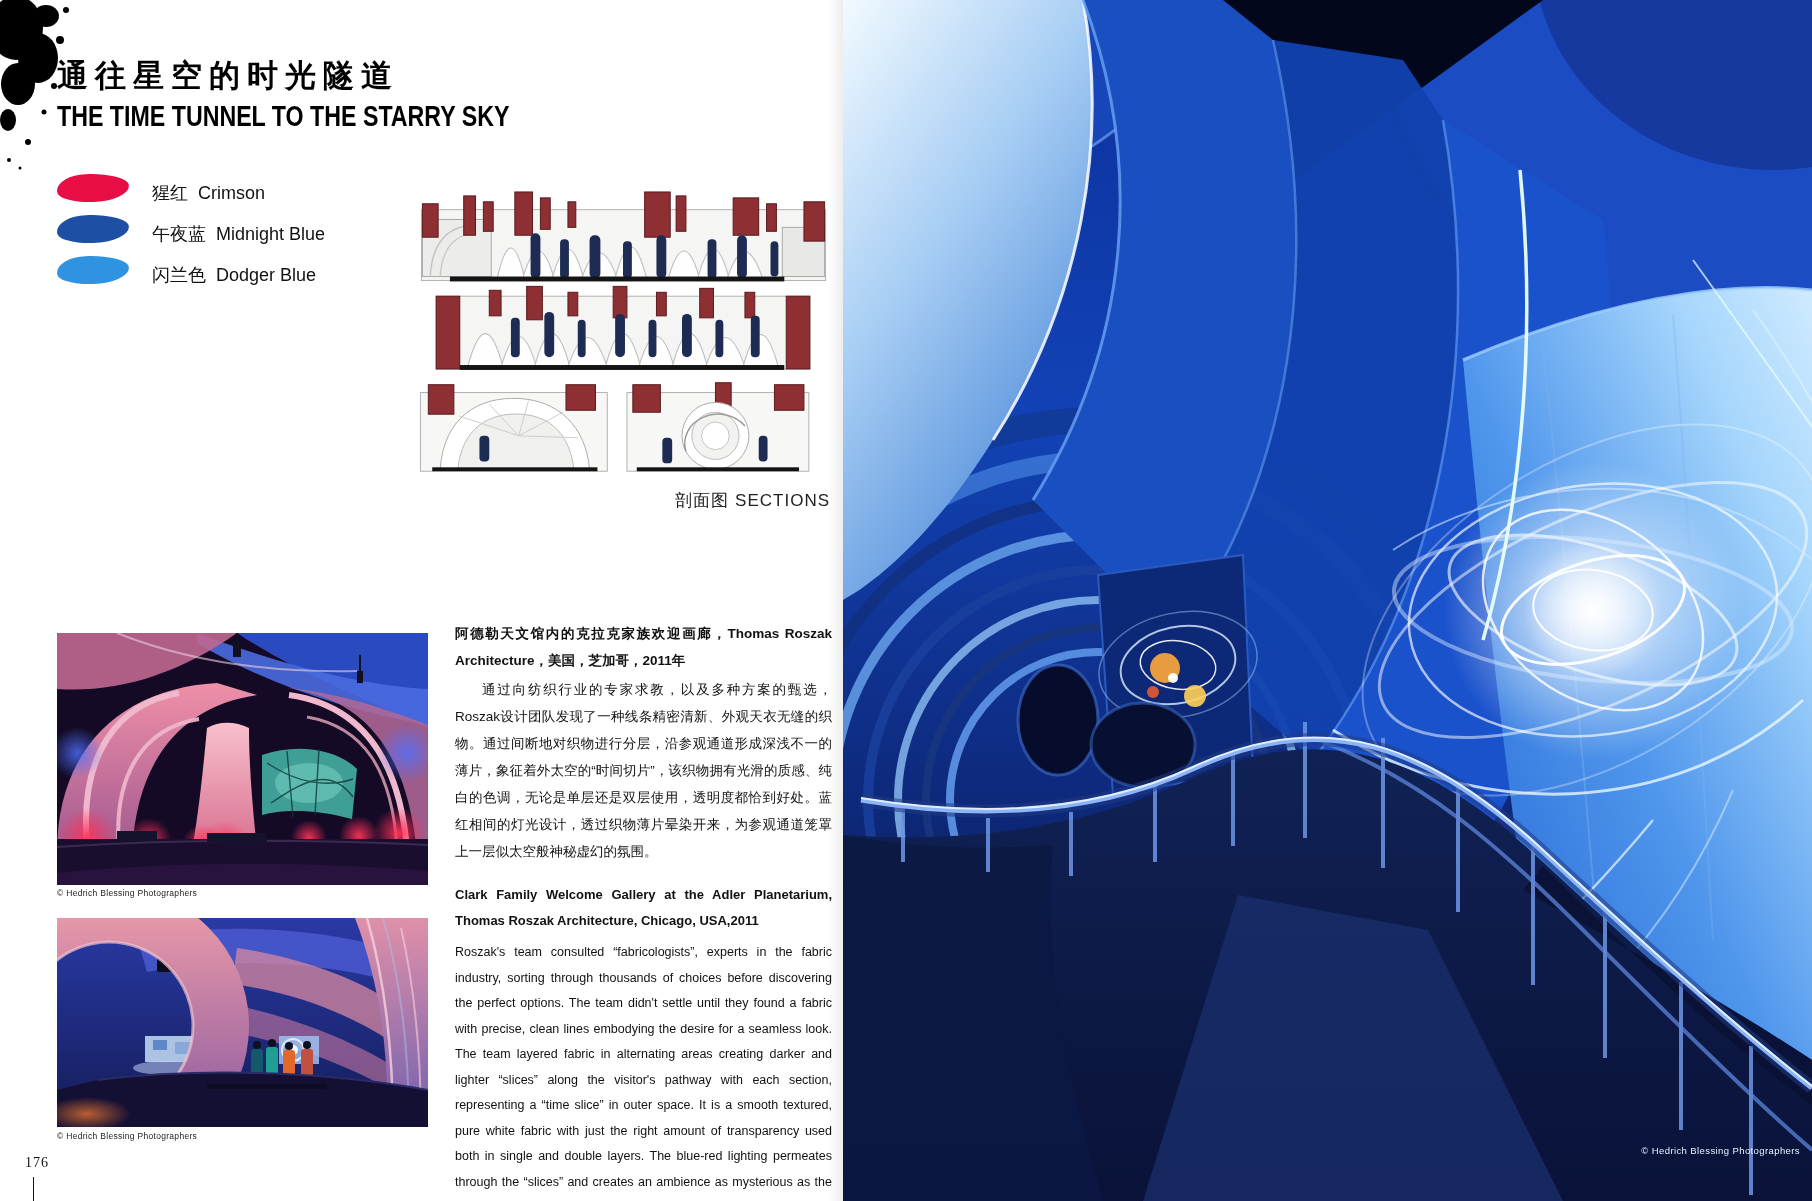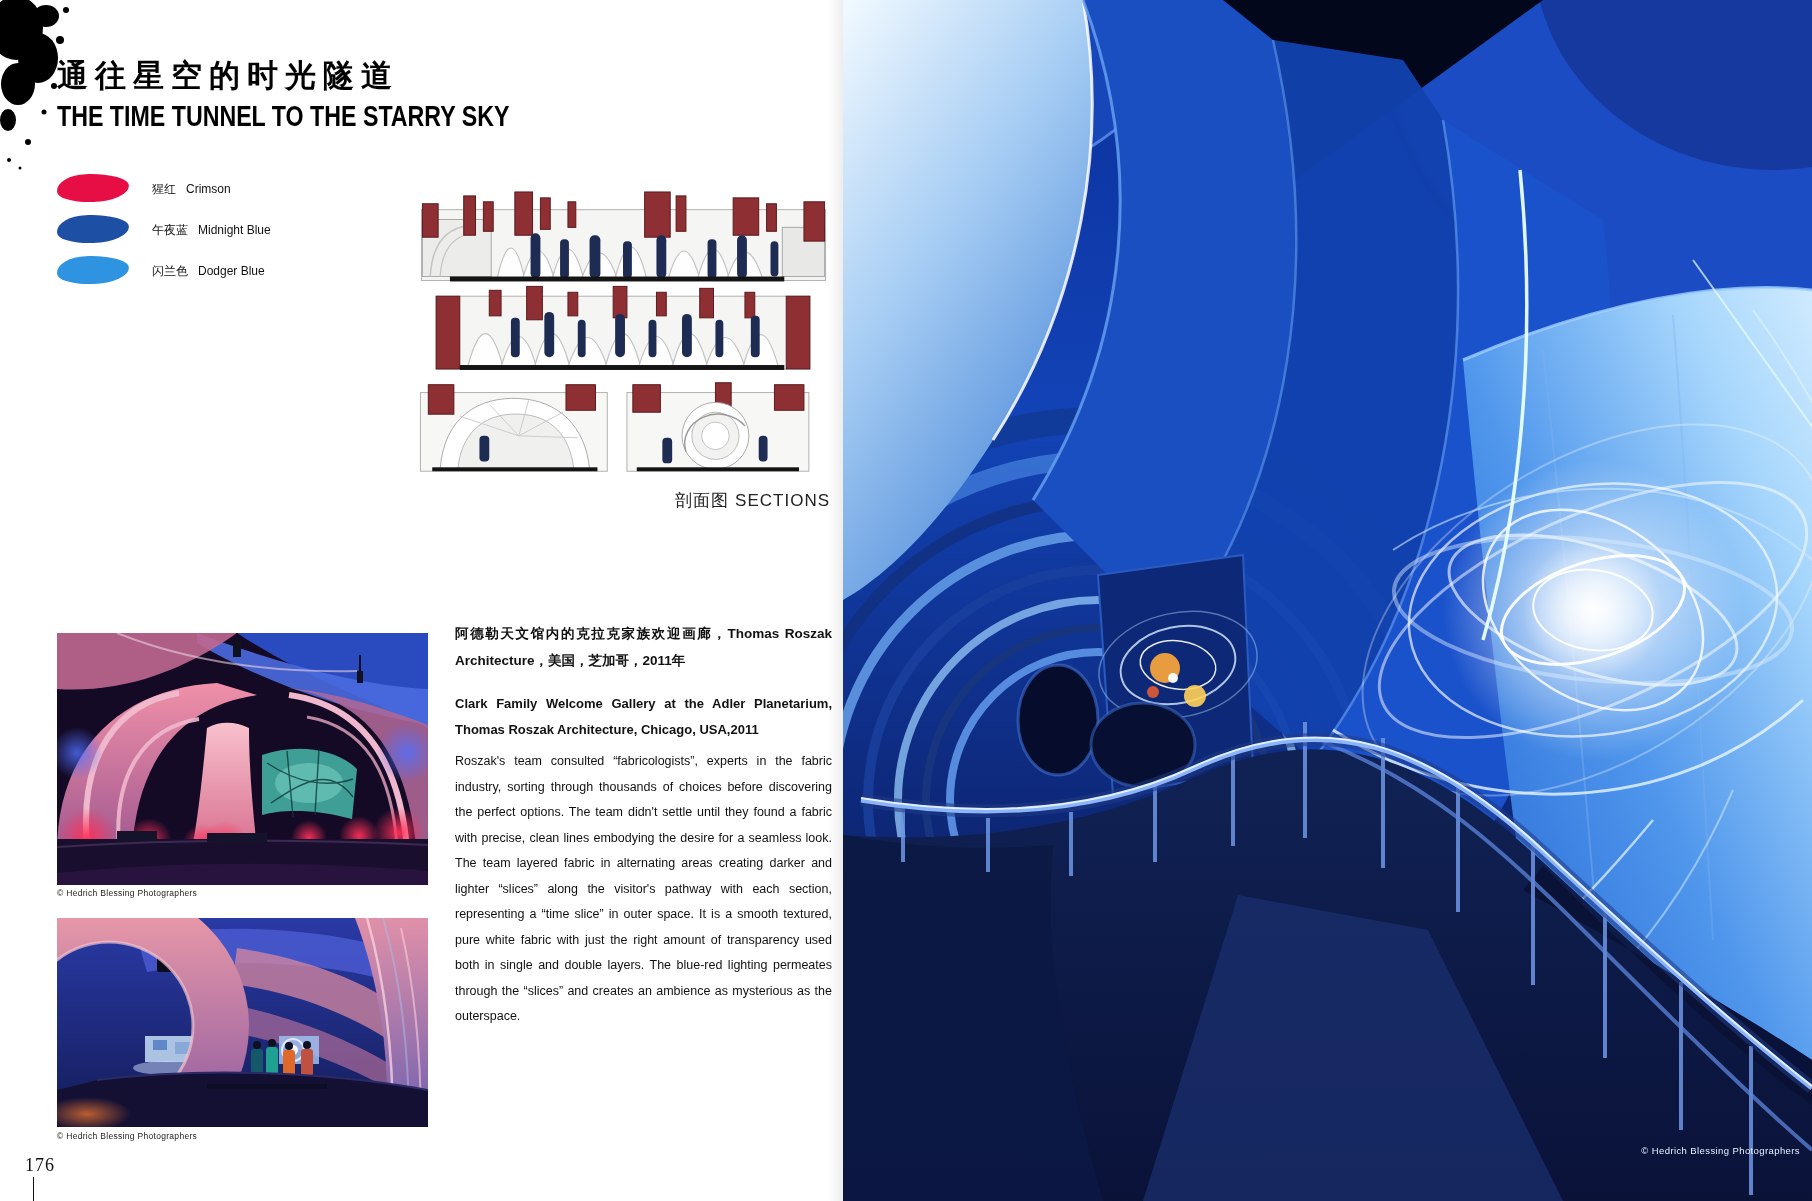--- a/index.html
+++ b/index.html
@@ -7,37 +7,37 @@
         font-family:"Liberation Sans",sans-serif;color:#111;}
   .abs{position:absolute;}
   
   #title-zh{left:57px;top:55px;font-size:31px;font-weight:900;letter-spacing:7px;color:#000;}
   #title-en{left:57px;top:100px;font-size:29px;font-weight:900;letter-spacing:0px;
             transform:scaleX(.80);transform-origin:left center;white-space:nowrap;color:#000;}
   #legend{left:57px;top:170px;width:330px;}
   .legend-row{position:relative;height:41px;}
   .swatch{position:absolute;left:0;top:4px;width:72px;height:28px;
           border-radius:42% 58% 52% 48% / 60% 46% 58% 42%;transform:rotate(-1.5deg);}
-  .legend-label{position:absolute;left:95px;top:11px;font-size:12px;color:#111;white-space:nowrap;}
+  .legend-label{position:absolute;left:95px;top:11px;font-size:18px;color:#111;white-space:nowrap;}
   .legend-label .en{margin-left:10px;}
   #sections{left:417px;top:190px;width:413px;height:295px;}
   #sections-caption{left:417px;top:489px;width:413px;text-align:right;font-size:17px;color:#222;letter-spacing:1px;}
   #sections-caption .en{margin-left:6px;}
   #textcol{left:455px;top:620px;width:377px;}
   .zh-intro{font-size:13.5px;line-height:27px;font-weight:bold;text-align:justify;margin:0;}
   .zh-body{font-size:13.5px;line-height:27px;text-align:justify;text-indent:2em;margin:2px 0 0 0;}
   .en-head{font-size:13px;line-height:26px;font-weight:bold;text-align:justify;margin:17px 0 0 0;}
   .en-body{font-size:12.5px;line-height:25.5px;text-align:justify;margin:6px 0 0 0;}
   .photo{overflow:hidden;background:#120a24;}
   #photo1{left:57px;top:633px;width:371px;height:252px;}
   #photo2{left:57px;top:918px;width:371px;height:209px;}
   .credit{font-size:8.5px;color:#222;letter-spacing:.3px;}
   #credit1{left:57px;top:888px;}
   #credit2{left:57px;top:1131px;}
-  #pagenum{left:25px;top:1155px;font-family:"Liberation Serif",serif;font-size:18px;letter-spacing:1px;color:#111;}
+  #pagenum{left:25px;top:1155px;font-family:"Liberation Serif",serif;font-size:14px;letter-spacing:1px;color:#111;}
   #pagenum-rule{left:33px;top:1177px;width:1px;height:24px;background:#111;}
   #fold{left:828px;top:0;width:15px;height:1201px;
         background:linear-gradient(to right,rgba(0,0,0,0),rgba(0,0,0,.07));}
   
   #hero{left:843px;top:0;width:969px;height:1201px;background:#0c2f9c;overflow:hidden;}
   #hero-credit{left:1430px;top:1145px;width:370px;text-align:right;font-size:9.5px;color:#e8f2ff;letter-spacing:.4px;}
 </style>
 </head>
 <body>
 
@@ -315,20 +315,21 @@
         <path d="M0,209 L371,209 L371,172 C260,152 140,150 40,162 L0,172 Z" fill="#141034"></path>
         <path d="M40,162 C140,150 260,152 371,172" fill="none" stroke="#2a2a66" stroke-width="2"></path>
         <ellipse cx="30" cy="196" rx="44" ry="17" fill="url(#p2orange)"></ellipse>
         <rect x="150" y="166" width="120" height="5" fill="#0c0c24" opacity=".9"></rect>
       </svg>
     </div>
     <div class="abs credit" id="credit2">© Hedrich Blessing Photographers</div>
 
     <div class="abs" id="textcol">
       <p class="zh-intro">阿德勒天文馆内的克拉克家族欢迎画廊，Thomas Roszak Architecture，美国，芝加哥，2011年</p>
+      <p class="zh-body">通过向纺织行业的专家求教，以及多种方案的甄选，Roszak设计团队发现了一种线条精密清新、外观天衣无缝的织物。通过间断地对织物进行分层，沿参观通道形成深浅不一的薄片，象征着外太空的“时间切片”，该织物拥有光滑的质感、纯白的色调，无论是单层还是双层使用，透明度都恰到好处。蓝红相间的灯光设计，透过织物薄片晕染开来，为参观通道笼罩上一层似太空般神秘虚幻的氛围。</p>
       <p class="en-head">Clark Family Welcome Gallery at the Adler Planetarium, Thomas Roszak Architecture, Chicago, USA,2011</p>
       <p class="en-body">Roszak's team consulted “fabricologists”, experts in the fabric industry, sorting through thousands of choices before discovering the perfect options. The team didn't settle until they found a fabric with precise, clean lines embodying the desire for a seamless look. The team layered fabric in alternating areas creating darker and lighter “slices” along the visitor's pathway with each section, representing a “time slice” in outer space. It is a smooth textured, pure white fabric with just the right amount of transparency used both in single and double layers. The blue-red lighting permeates through the “slices” and creates an ambience as mysterious as the outerspace.</p>
 
     </div>
 
     <div class="abs" id="pagenum">176</div>
     <div class="abs" id="pagenum-rule"></div>
   </div>
 
   <div class="abs" id="fold"></div>

